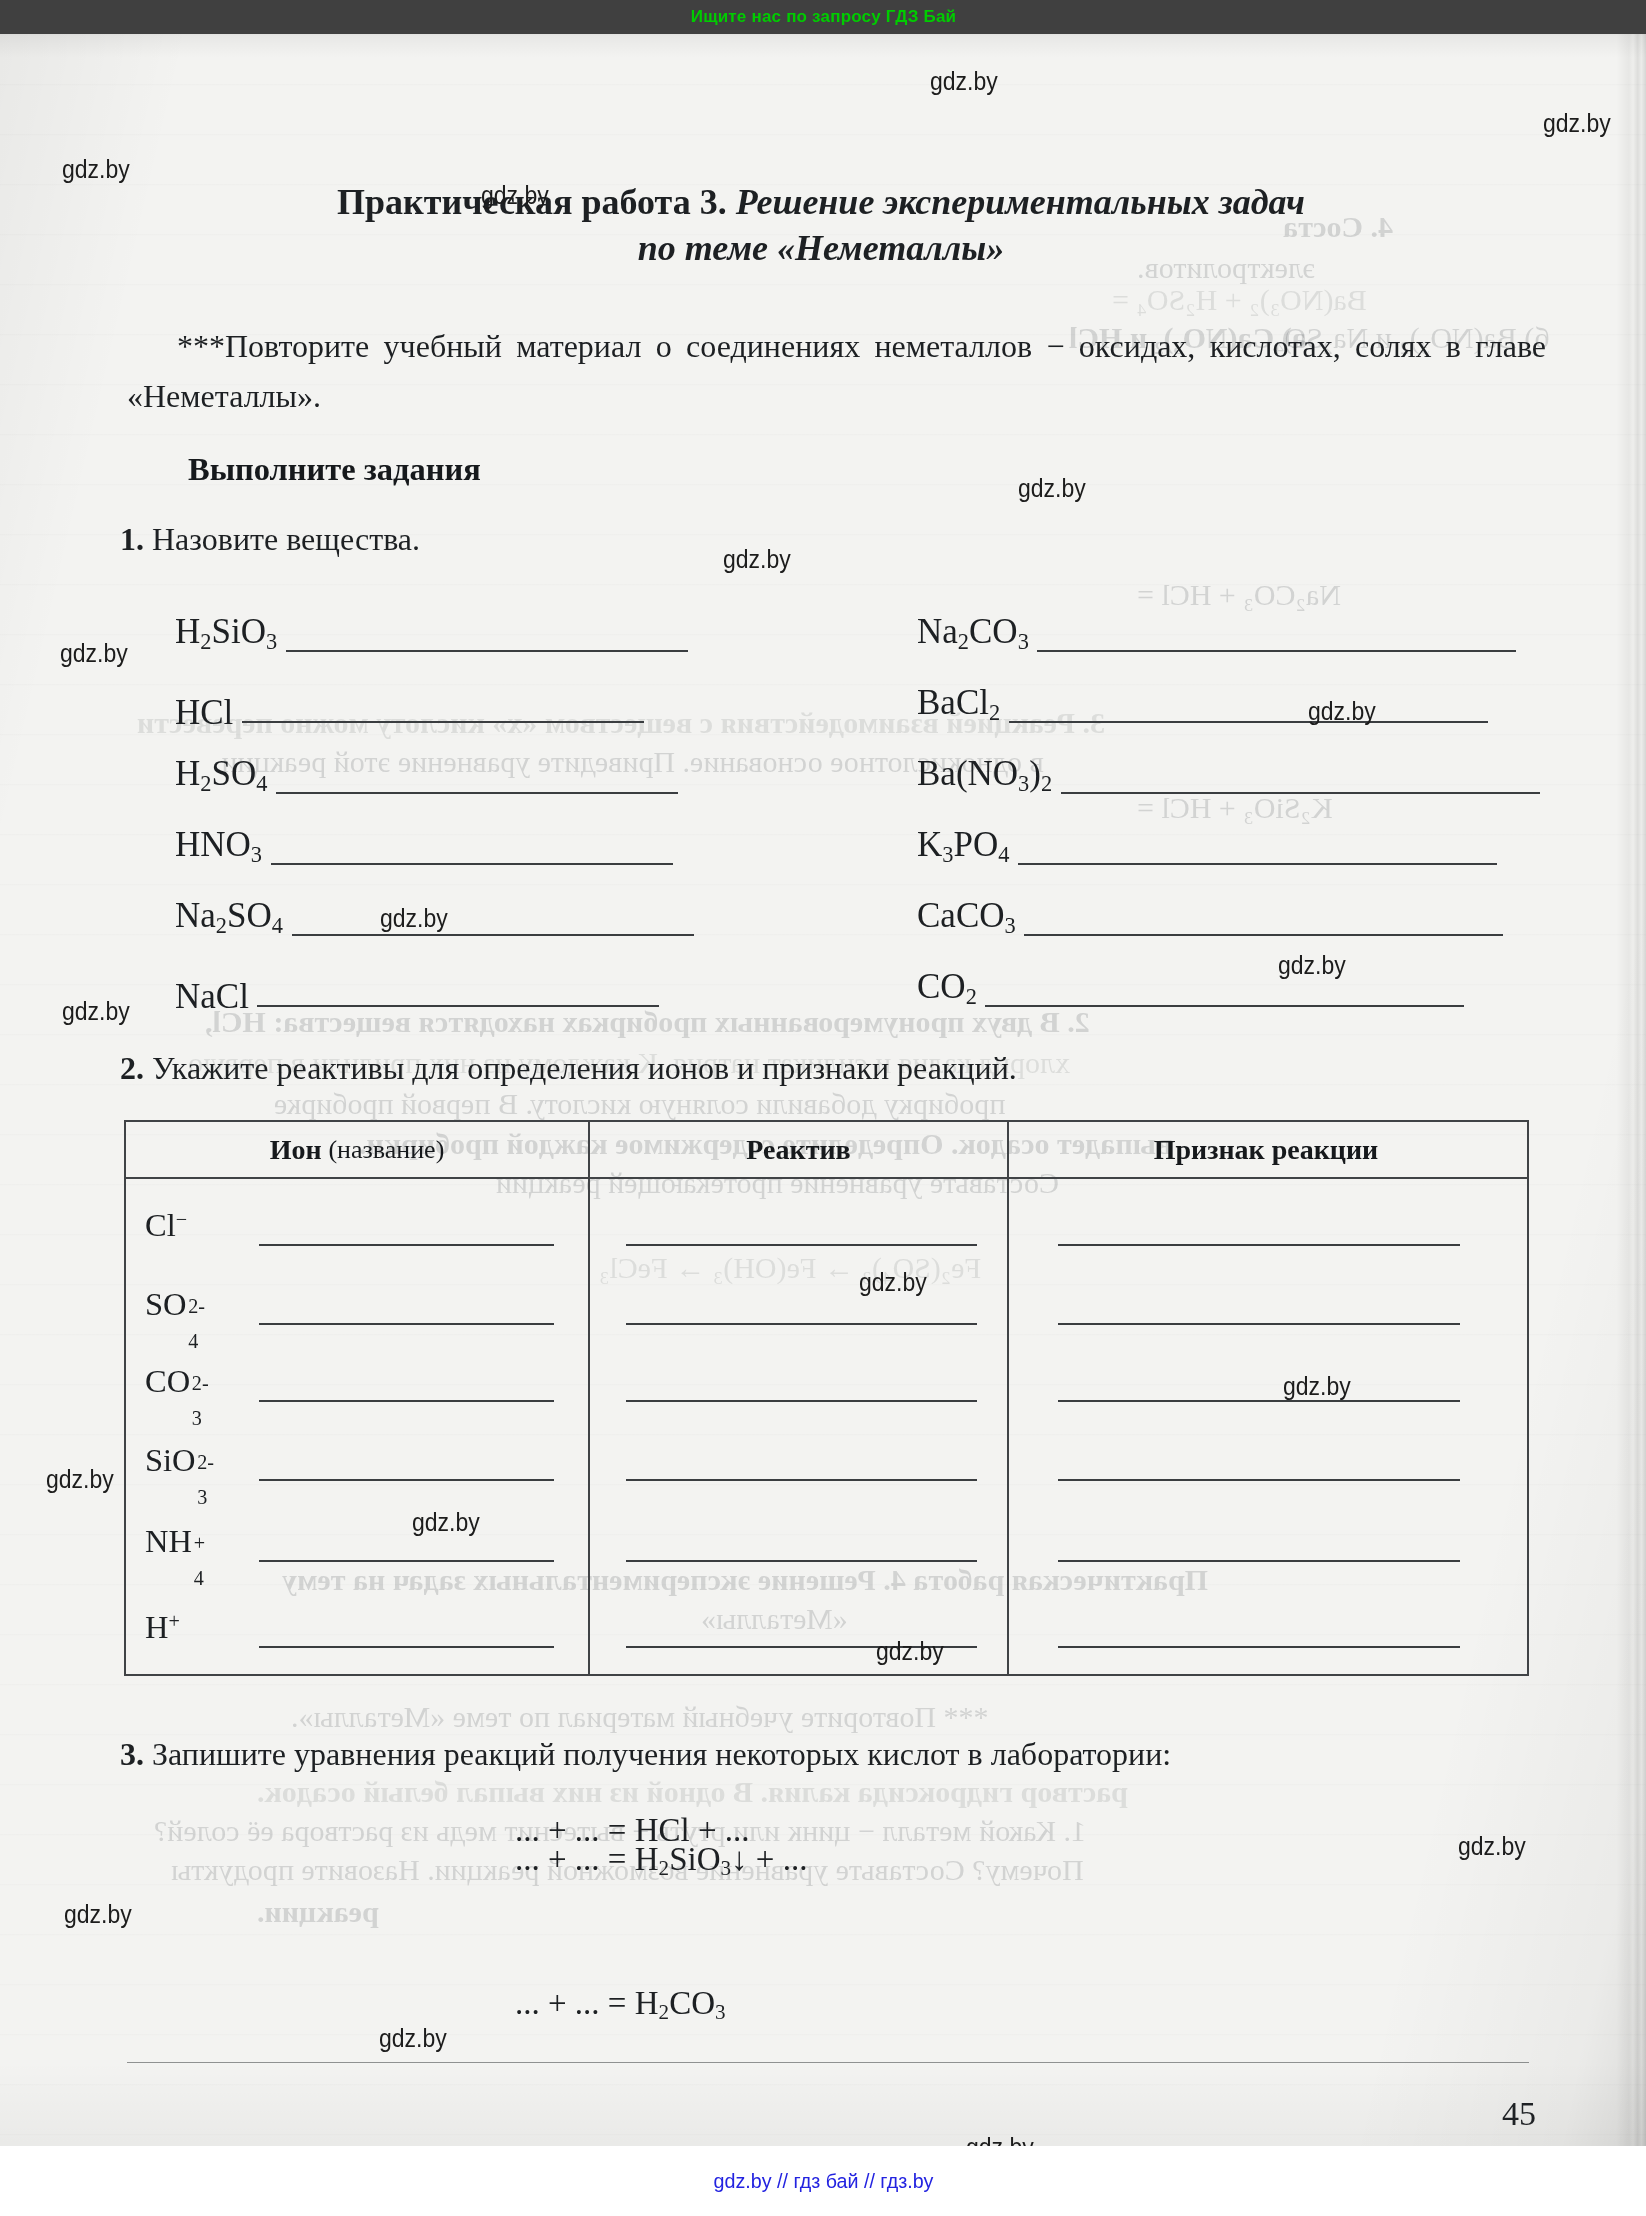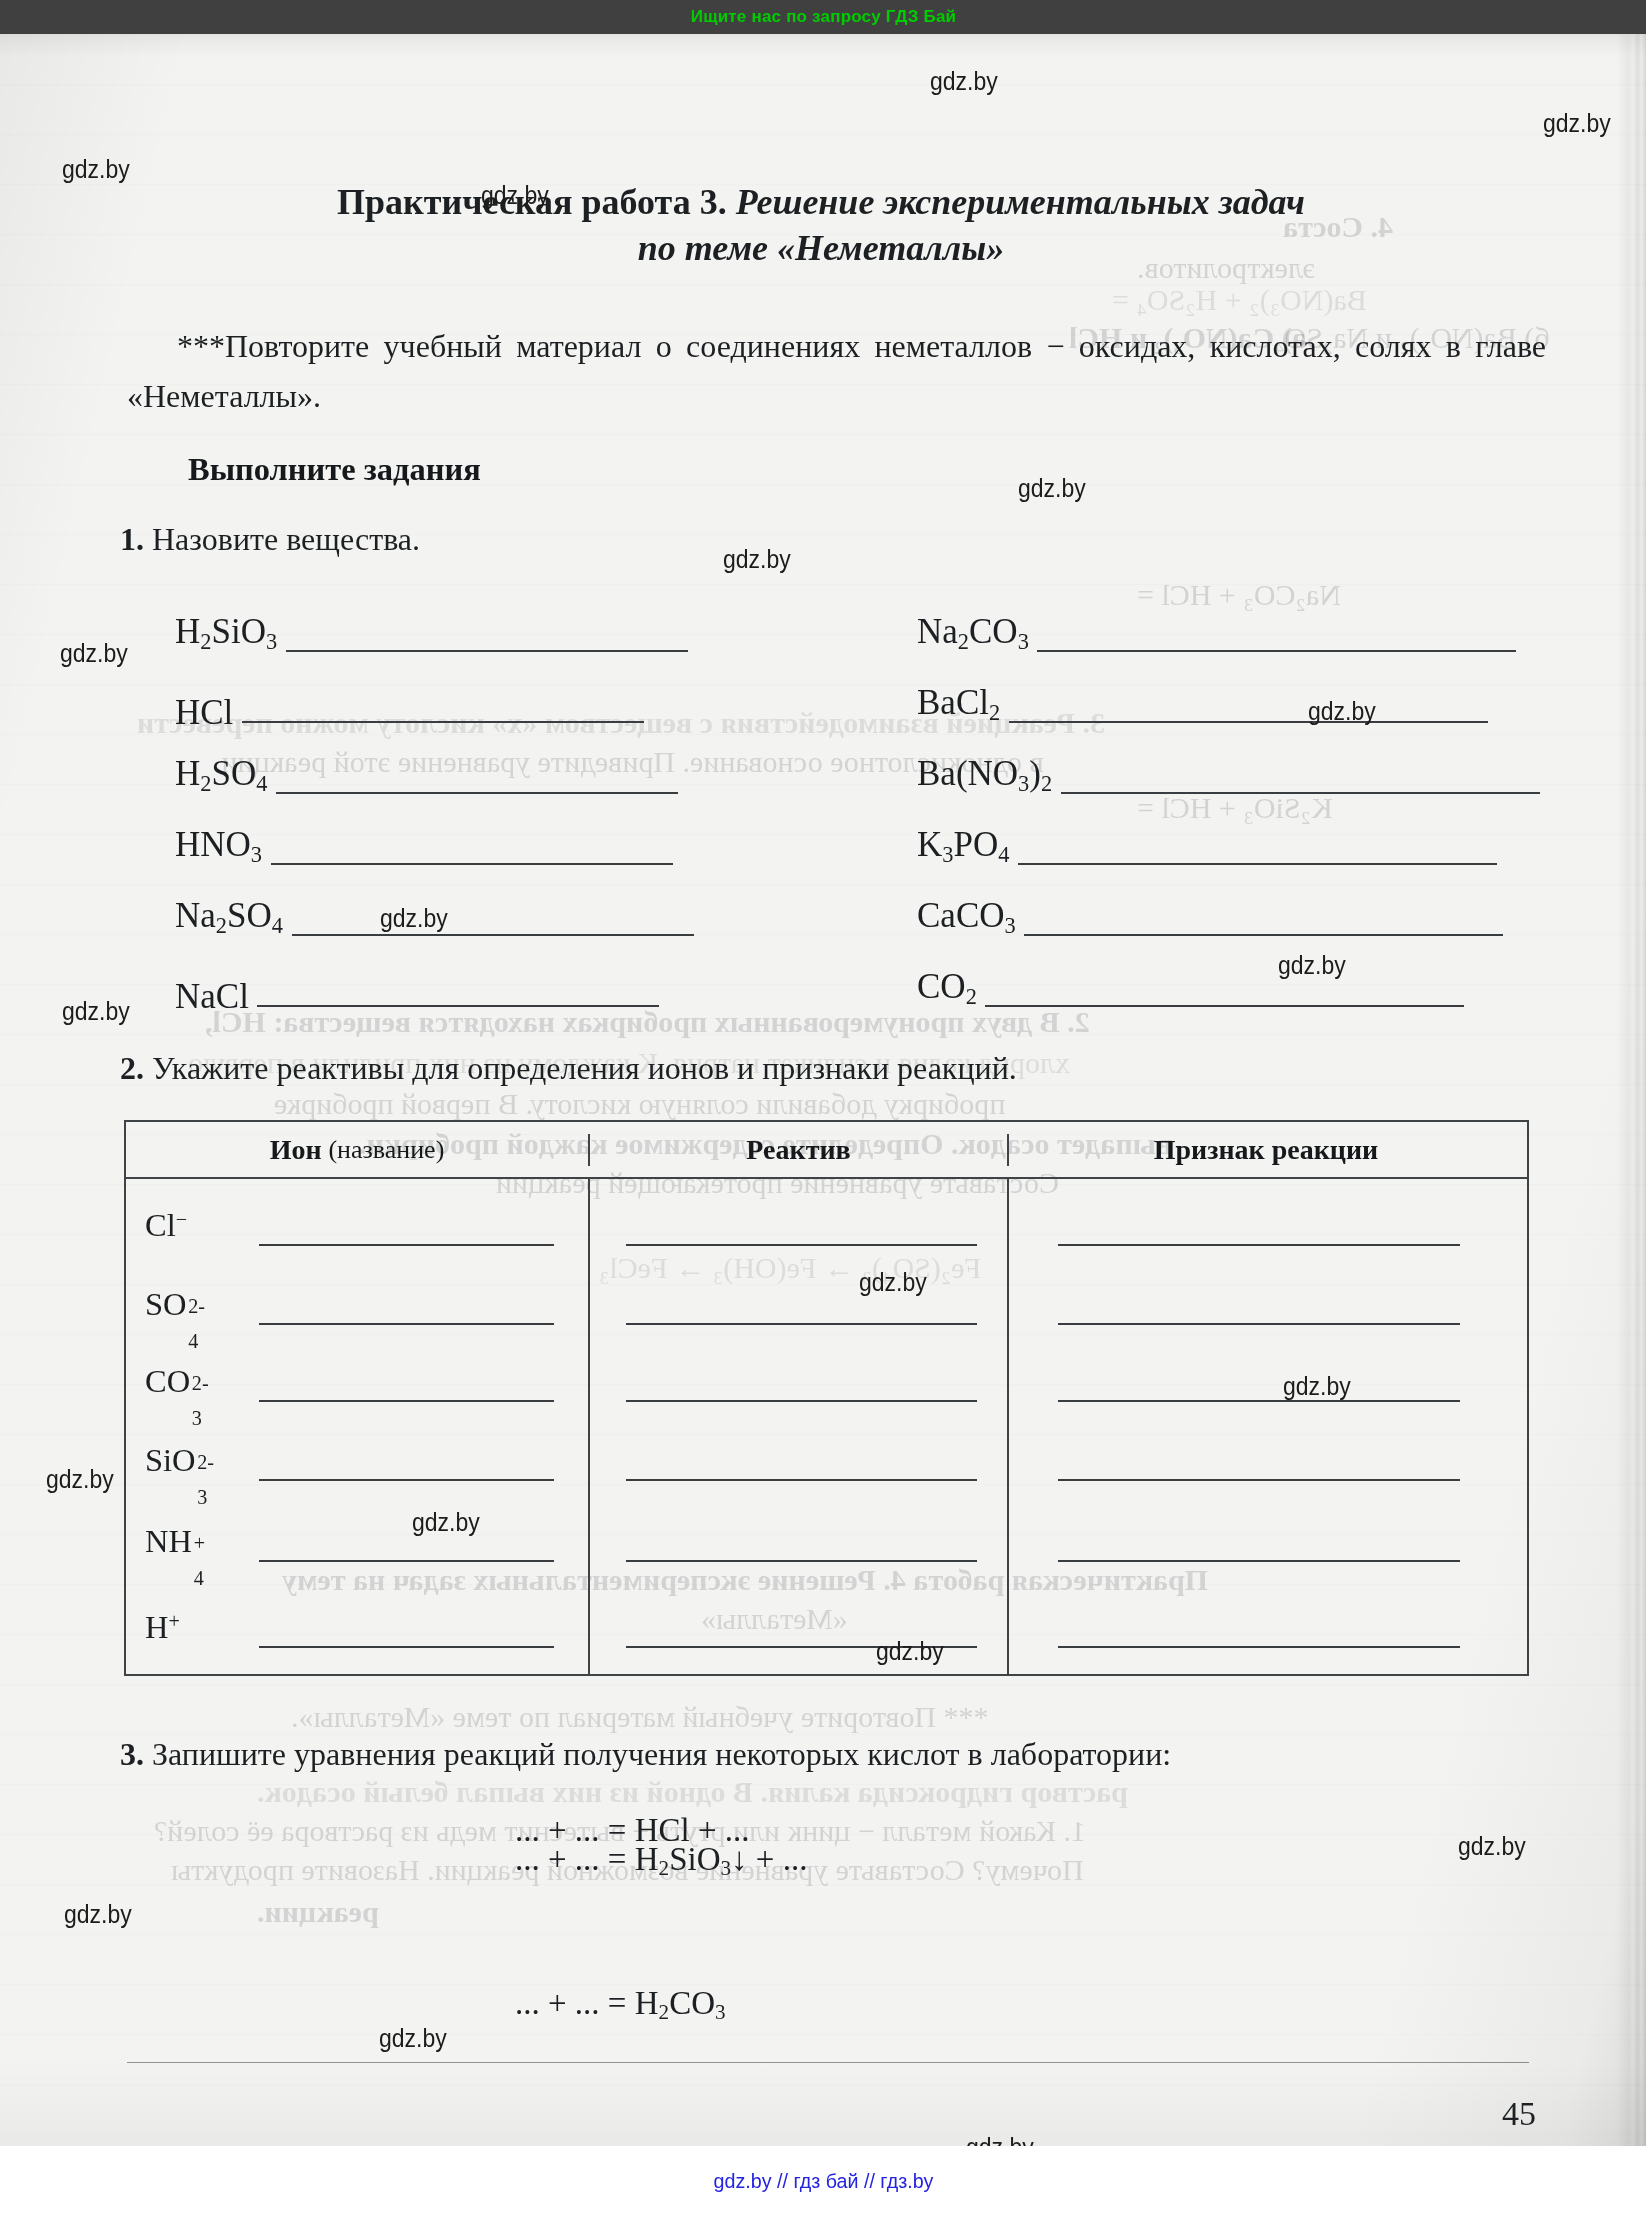--- a/index.html
+++ b/index.html
@@ -196,21 +196,20 @@
     top: 1086px;
     width: 1405px;
     height: 556px;
     border: 2.6px solid #404346;
     box-sizing: border-box;
   }
   .t-head {
     display: flex;
     height: 55px;
     border-bottom: 2.6px solid #404346;
-    align-items: center;
   }
   .t-head .th {
     display: flex;
     align-items: center;
     justify-content: center;
     font-weight: bold;
     font-size: 28px;
     color: #16191c;
     box-sizing: border-box;
   }

